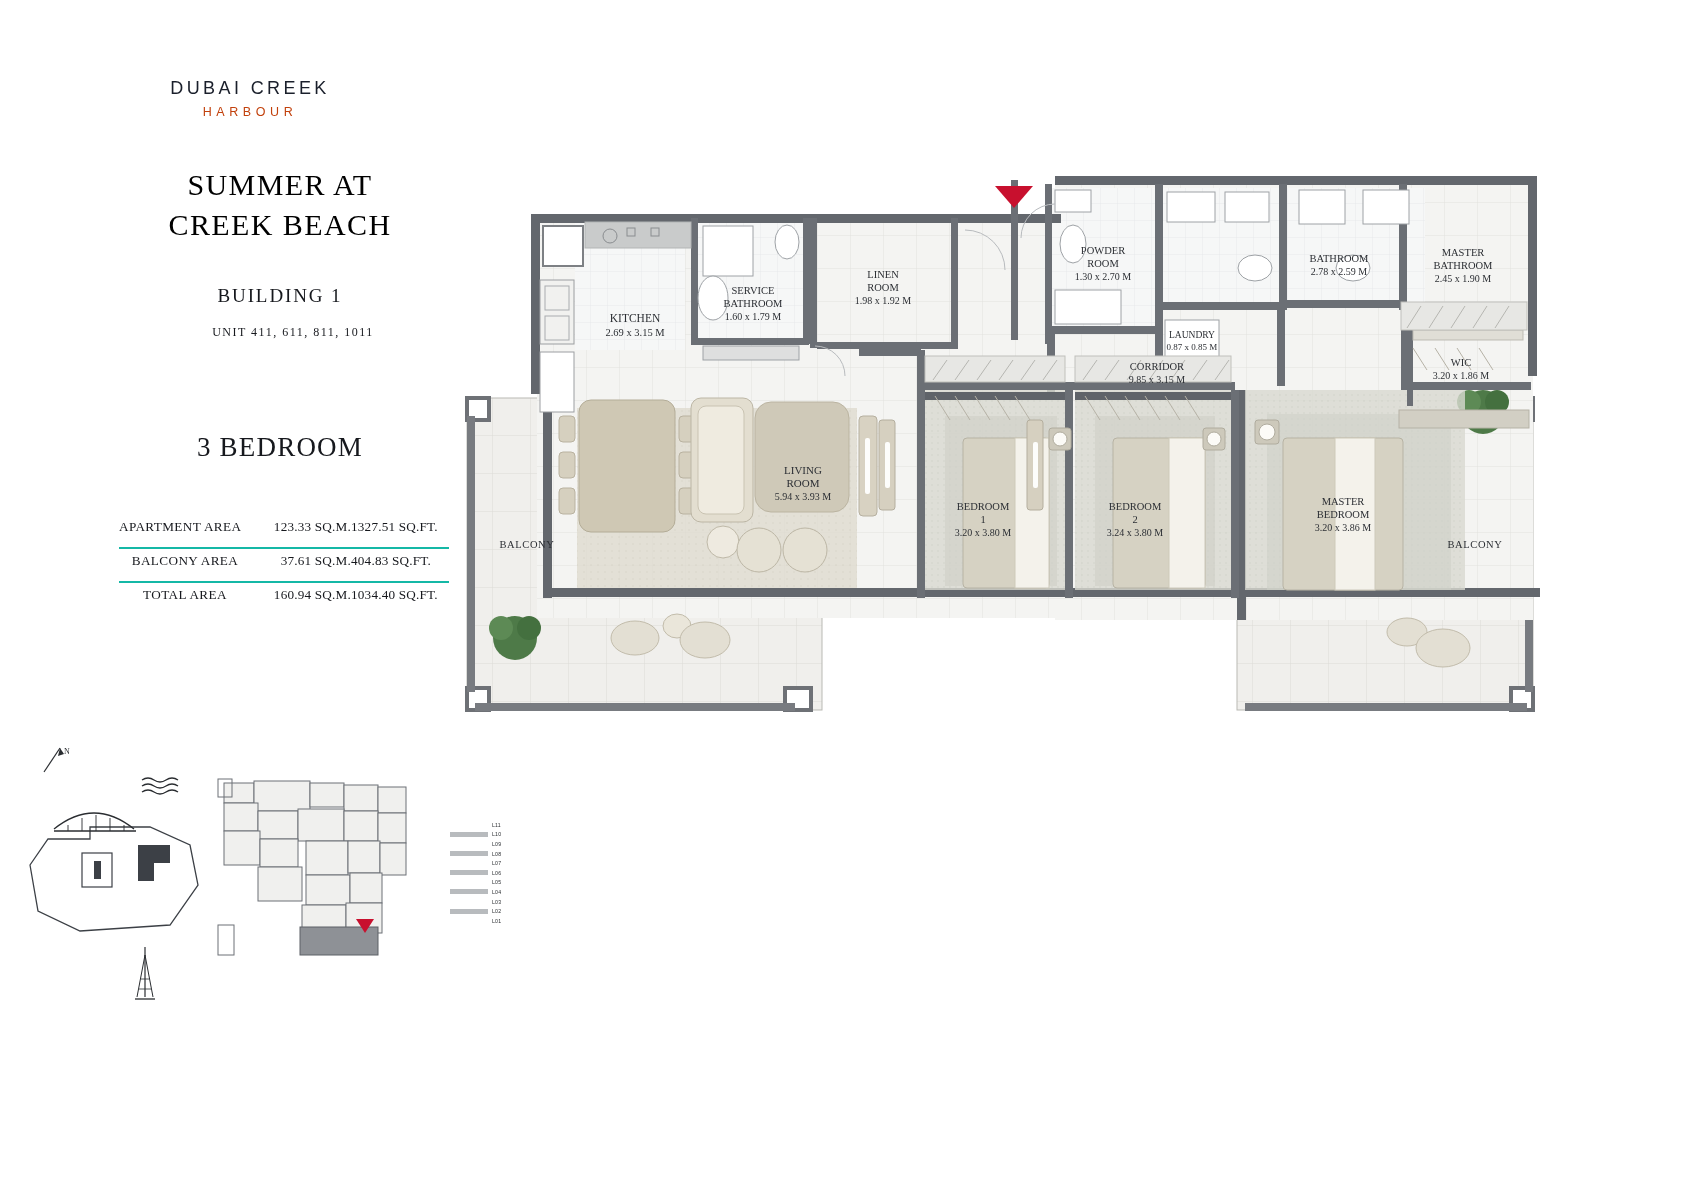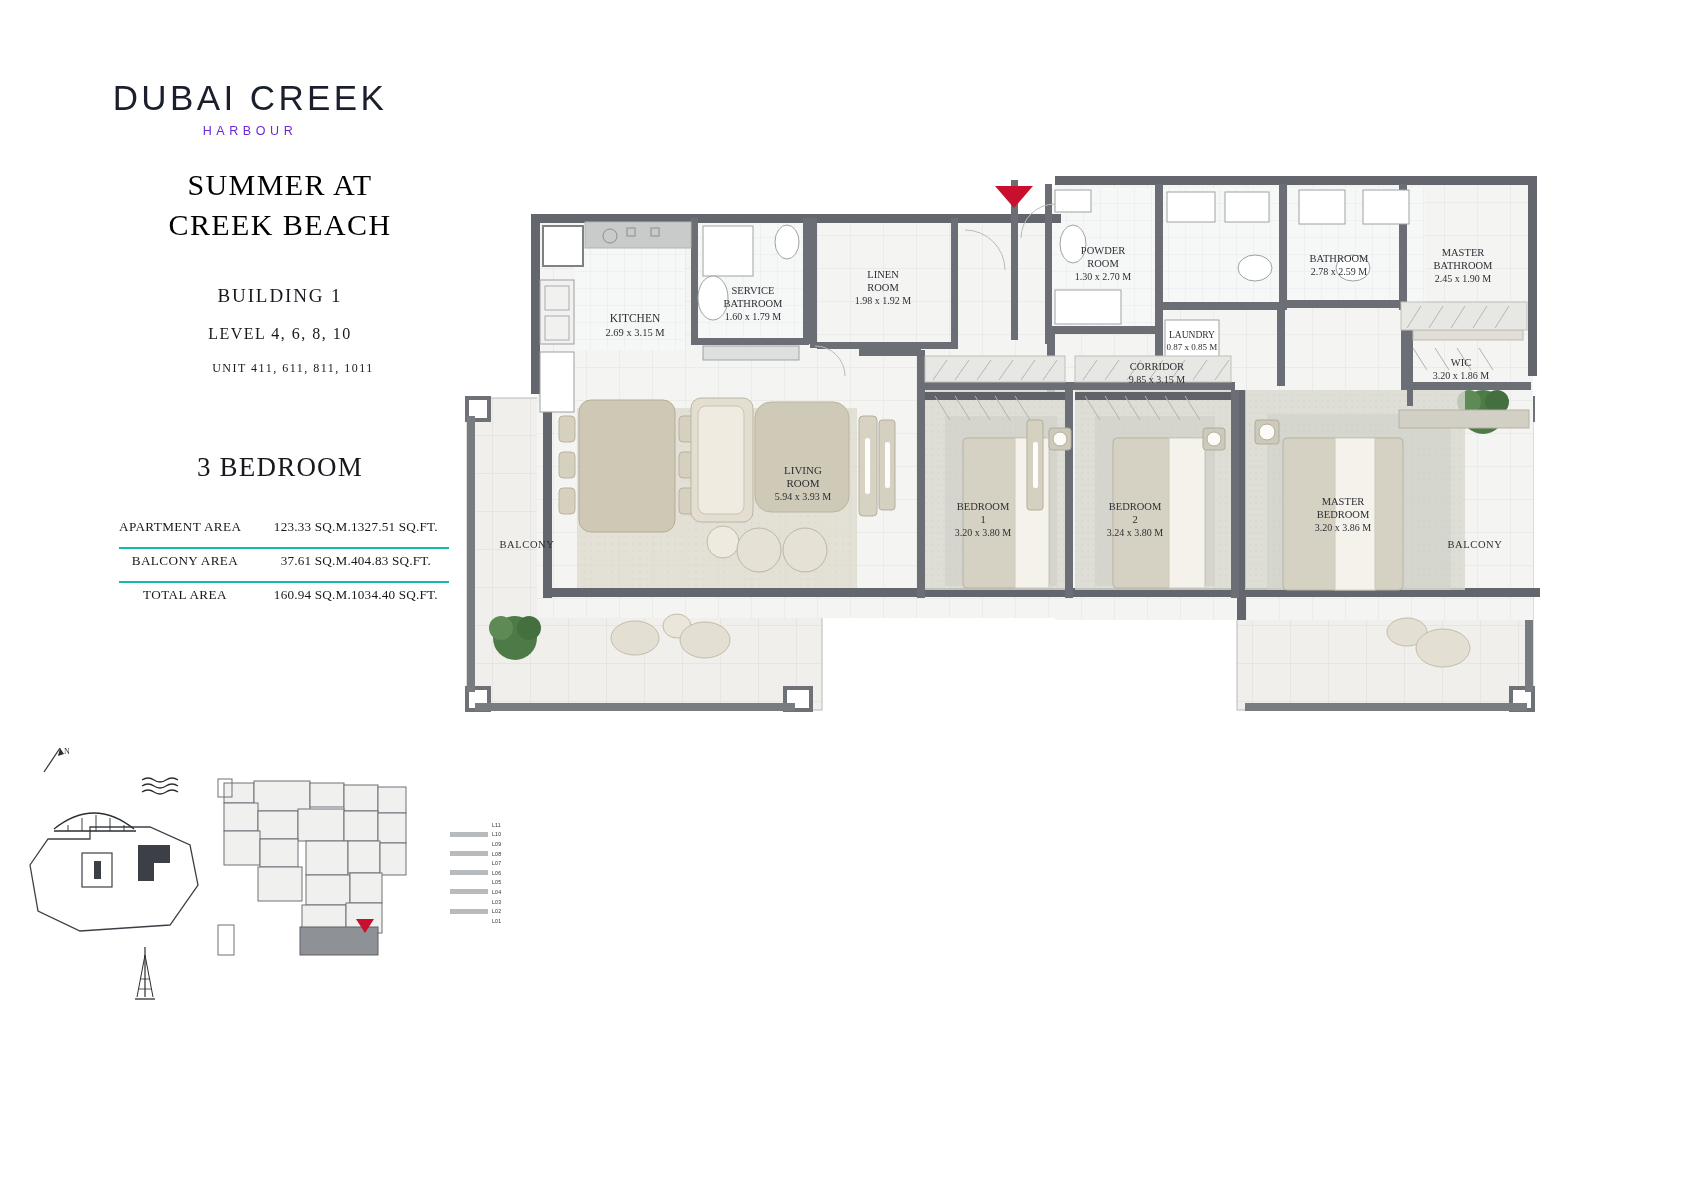--- a/index.html
+++ b/index.html
@@ -11,33 +11,33 @@
     position:relative;
     overflow:hidden;
   }
   .page{position:absolute;inset:0;}
 
   
   #info-panel{position:absolute;left:0;top:0;width:500px;height:700px;}
   #brand{position:absolute;left:0;top:78px;width:500px;text-align:center;}
   #brand .brand-main{
     font-family:"Liberation Sans", sans-serif;
-    font-size:35px;letter-spacing:3.4px;color:#1a1f2b;font-weight:400;
+    font-size:18px;letter-spacing:3.4px;color:#1a1f2b;font-weight:400;
   }
   #brand .brand-sub{
     font-family:"Liberation Sans", sans-serif;
-    font-size:12.5px;letter-spacing:4.6px;color:#6d28d9;margin-top:6px;text-align:center;
+    font-size:12.5px;letter-spacing:4.6px;color:#c2410c;margin-top:6px;text-align:center;
   }
   #project-title{position:absolute;left:0;top:165px;width:560px;text-align:center;
     font-size:30px;letter-spacing:1.4px;line-height:1.33;color:#000000;}
   #unit-block{position:absolute;left:0;top:285px;width:560px;text-align:center;font-family:Liberation Serif, serif;}
   #unit-block .building{font-size:19px;letter-spacing:1.9px;margin-bottom:18px;}
   #unit-block .level{font-size:16px;letter-spacing:1.5px;margin-bottom:18px;}
   #unit-block .unit{font-size:12px;letter-spacing:1.5px;padding-left:26px;}
-  #type-title{position:absolute;left:0;top:452px;width:560px;text-align:center;
+  #type-title{position:absolute;left:0;top:432px;width:560px;text-align:center;
     font-size:27px;letter-spacing:1.2px;}
 
   
   #area-table{position:absolute;left:119px;top:515px;width:330px;
     border-collapse:collapse;font-size:13.2px;}
   #area-table td{padding:4px 0 12px 0;white-space:nowrap;}
   #area-table tr.rule td{border-top:2px solid #14b8a6;}
   #area-table td.label{text-align:left;letter-spacing:.4px;width:132px;}
   #area-table td.sqm{text-align:right;letter-spacing:.2px;width:100px;}
   #area-table td.sqft{text-align:left;letter-spacing:.2px;width:98px;}
@@ -74,21 +74,20 @@
       <div class="brand-sub">HARBOUR</div>
     </div>
 
     <div id="project-title">
       <div>SUMMER AT</div>
       <div>CREEK BEACH</div>
     </div>
 
     <div id="unit-block">
       <div class="building">BUILDING 1</div>
-      <div class="level">LEVEL 4, 6, 8, 10</div>
       <div class="unit">UNIT 411, 611, 811, 1011</div>
     </div>
 
     <div id="type-title">3 BEDROOM</div>
 
     <table id="area-table">
       <tbody>
           <tr>
         <td class="label">APARTMENT AREA</td>
         <td class="sqm">123.33 SQ.M.</td>

